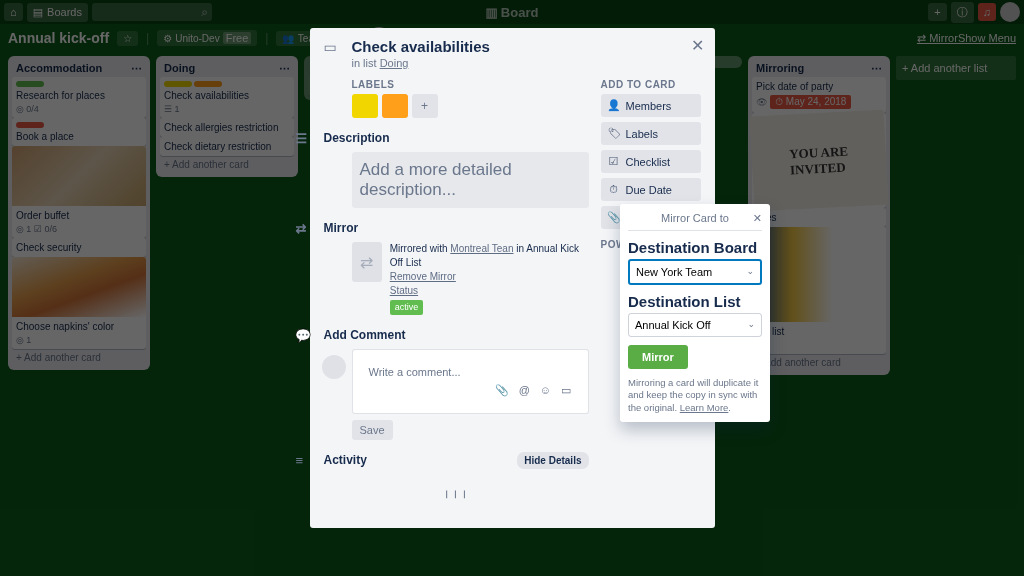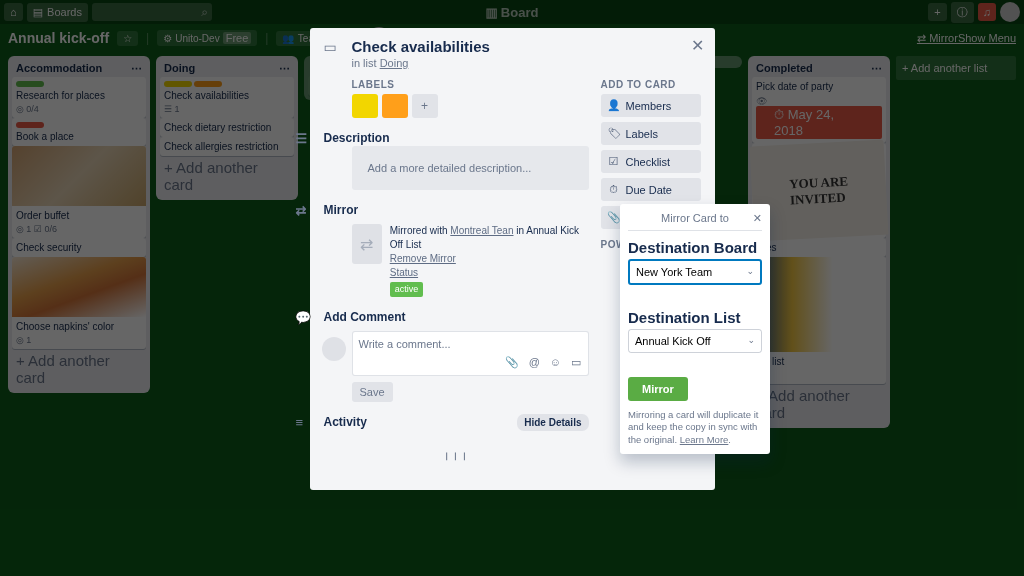--- a/index.html
+++ b/index.html
@@ -18,63 +18,63 @@
 .bb-right span{text-decoration:underline;cursor:pointer}
 .board{display:flex;gap:6px;padding:4px 8px;height:calc(100% - 52px);overflow-x:auto}
 .list{background:#ebecf0;border-radius:6px;width:142px;flex-shrink:0;padding:4px;display:flex;flex-direction:column;gap:0;align-self:flex-start;max-height:100%}
 .list-title{font-size:11px;font-weight:bold;padding:2px 4px;display:flex;justify-content:space-between;color:#172b4d}
 .card{background:#fff;border-radius:3px;padding:4px;font-size:10px;color:#172b4d;box-shadow:0 1px 0 rgba(9,30,66,.25);cursor:pointer}
 .labels{display:flex;gap:2px;margin-bottom:3px}
 .lbl{width:28px;height:6px;border-radius:3px}
 .lbl-green{background:#61bd4f}.lbl-yellow{background:#f2d600}.lbl-orange{background:#ff9f1a}.lbl-red{background:#eb5a46}
 .card-meta{display:flex;gap:6px;margin-top:3px;color:#6b778c;font-size:9px}
 .card-img{width:100%;height:60px;background:linear-gradient(135deg,#d4a574 0%,#e8d5b7 50%,#c9a66b 100%);border-radius:3px 3px 0 0;margin:-4px -4px 4px -4px;display:block}
-.add-link{color:#6b778c;font-size:15px;padding:3px 4px;cursor:pointer}
+.add-link{color:#6b778c;font-size:10px;padding:3px 4px;cursor:pointer}
 .add-list{background:rgba(255,255,255,.15);color:#fff;border-radius:2px;width:142px;padding:6px;font-size:11px;cursor:pointer;align-self:flex-start}
 .overlay{position:absolute;inset:0;background:rgba(0,0,0,.6);display:flex;justify-content:center;align-items:flex-start;padding-top:28px}
 .modal{background:#f4f5f7;border-radius:3px;width:405px;padding:10px 14px;position:relative;color:#172b4d}
 .modal-close{position:absolute;top:8px;right:10px;color:#6b778c;font-size:16px;cursor:pointer}
 .m-head{display:flex;gap:10px;margin-bottom:2px}
 .m-icon{width:18px;color:#6b778c;font-size:14px;padding-top:1px}
 .m-title{font-size:15px;font-weight:600}
 .m-sub{font-size:11px;color:#6b778c;margin-left:28px;margin-bottom:10px}
 .m-sub u{cursor:pointer}
 .m-body{display:flex;gap:12px}
 .m-main{flex:1}
 .m-side{width:100px}
 .m-sec{margin-bottom:12px}
 .m-sec-label{font-size:10px;font-weight:600;color:#6b778c;letter-spacing:.5px;margin-bottom:4px}
 .m-sec-title{font-size:12px;font-weight:600;display:flex;align-items:center;gap:10px;margin-left:-28px;padding-left:0}
 .m-sec-title .m-icon{font-size:13px}
 .big-labels{display:flex;gap:4px;margin-left:0}
 .big-lbl{width:26px;height:24px;border-radius:3px}
 .big-add{width:26px;height:24px;border-radius:3px;background:rgba(9,30,66,.08);display:flex;align-items:center;justify-content:center;color:#6b778c;cursor:pointer}
-.desc-box{background:rgba(9,30,66,.06);border-radius:3px;padding:16px;font-size:11px;color:#6b778c;cursor:pointer;margin-left:0}
+.desc-box{background:rgba(9,30,66,.06);border-radius:3px;padding:8px;font-size:17px;color:#6b778c;margin-top:6px;cursor:pointer;margin-left:0}
 .side-btn{background:rgba(9,30,66,.08);border-radius:3px;padding:5px 7px;font-size:11px;color:#172b4d;margin-bottom:5px;display:flex;align-items:center;gap:6px;cursor:pointer}
 .side-btn .ic{width:12px;text-align:center;color:#42526e;font-size:11px}
 .mirror-box{display:flex;gap:8px;margin-top:6px}
 .mirror-thumb{width:34px;height:40px;background:#dfe1e6;border-radius:3px;display:flex;align-items:center;justify-content:center;color:#a5adba;font-size:16px}
 .mirror-info{font-size:10px;color:#172b4d;line-height:1.4}
 .mirror-info u{color:#5e6c84;cursor:pointer}
 .status-pill{background:#61bd4f;color:#fff;font-size:9px;padding:1px 5px;border-radius:2px;display:inline-block;margin-top:2px}
-.comment-box{background:#fff;border:1px solid rgba(9,30,66,.13);border-radius:3px;padding:6px;font-size:11px;color:#6b778c;margin-top:6px}
+.comment-box{background:#fff;border:1px solid rgba(9,30,66,.13);border-radius:3px;padding:16px;font-size:11px;color:#6b778c;margin-top:6px}
 .comment-tools{display:flex;justify-content:flex-end;gap:10px;margin-top:6px;color:#6b778c;font-size:11px}
 .save-btn{background:rgba(9,30,66,.08);border-radius:3px;padding:4px 8px;font-size:11px;color:#6b778c;margin-top:6px;display:inline-block}
 .hide-details{background:rgba(9,30,66,.08);border-radius:7px;padding:3px 7px;font-size:10px;float:right;cursor:pointer}
 .loader{text-align:center;margin-top:14px;margin-bottom:20px;color:#6b778c;letter-spacing:1px;font-size:13px}
 .popover{position:absolute;background:#fff;border-radius:3px;box-shadow:0 8px 16px rgba(9,30,66,.25);width:150px;padding:8px;left:620px;top:204px}
 .pop-title{text-align:center;font-size:11px;color:#6b778c;border-bottom:1px solid rgba(9,30,66,.13);padding-bottom:6px;margin-bottom:8px;position:relative}
 .pop-close{position:absolute;right:0;top:0;cursor:pointer;color:#6b778c}
 .pop-label{font-size:15px;font-weight:700;color:#172b4d;margin-bottom:3px}
-.pop-select{border:2px solid #0079bf;border-radius:3px;padding:5px 6px;font-size:11px;margin-bottom:24px;display:flex;justify-content:space-between;align-items:flex-start;cursor:pointer}
+.pop-select{border:2px solid #0079bf;border-radius:3px;padding:5px 6px;font-size:11px;margin-bottom:8px;display:flex;justify-content:space-between;align-items:flex-start;cursor:pointer}
 .pop-select.plain{border:1px solid rgba(9,30,66,.2)}
 .pop-btn{background:#5aac44;color:#fff;border-radius:3px;padding:6px 14px;font-size:11px;font-weight:600;cursor:pointer;display:inline-block;margin-bottom:8px}
 .pop-help{font-size:9.5px;color:#6b778c;line-height:1.3}
 .pop-help u{cursor:pointer}
-.due-pill{background:#eb5a46;color:#fff;font-size:13px;padding:1px 18px;border-radius:2px;display:inline-block}
+.due-pill{background:#eb5a46;color:#fff;font-size:10px;padding:1px 5px;border-radius:2px;display:inline-block}
 .chev{font-size:9px;color:#6b778c}
 .comment-av{width:24px;height:24px;border-radius:50%;background:#dfe1e6;float:left;margin-left:-30px;margin-top:6px}
 </style>
 </head>
 <body>
 
 <div class="topbar">
   <div class="tb-btn">⌂</div>
   <div class="tb-btn">
       <span>▤</span>
@@ -156,24 +156,24 @@
       </div>
     <div class="card">
         <div class="labels">
           <span class="lbl lbl-yellow"></span>
           <span class="lbl lbl-orange"></span>
         </div>
         <div>Check availabilities</div>
         <div class="card-meta">☰ 1</div>
       </div>
     <div class="card">
+        <div>Check allergies restriction</div>
+      </div>
+    <div class="card">
         <div>Check dietary restriction</div>
-      </div>
-    <div class="card">
-        <div>Check allergies restriction</div>
       </div>
     <div class="add-link">+ Add another card</div>
   </div>
 
   <div class="list" style="width:142px;opacity:.4">
       <div class="list-title">
         <span>M</span>
       </div>
       <div class="card" style="height:20px"></div>
     </div>
@@ -183,21 +183,21 @@
       </div>
     </div>
   <div class="list" style="width:142px;opacity:.4">
       <div class="list-title">
         <span></span>
       </div>
     </div>
 
   <div class="list">
     <div class="list-title">
-        <span>Completed</span>
+        <span>Mirroring</span>
         <span>⋯</span>
       </div>
     <div class="card">
         <div>Pick date of party</div>
         <div style="margin-top:3px"><span style="color:#6b778c;font-size:9px">👁</span> <span class="due-pill">⏱ <span>May 24, 2018</span></span></div>
       </div>
     <div class="card" style="padding:0">
         <div class="card-img" style="margin:0;height:95px;background:#f5f0e8;display:flex;align-items:center;justify-content:center;font-family:serif;font-size:13px;font-weight:bold;transform:rotate(-3deg);color:#333">YOU ARE<br>INVITED</div>
       </div>
     <div class="card">

